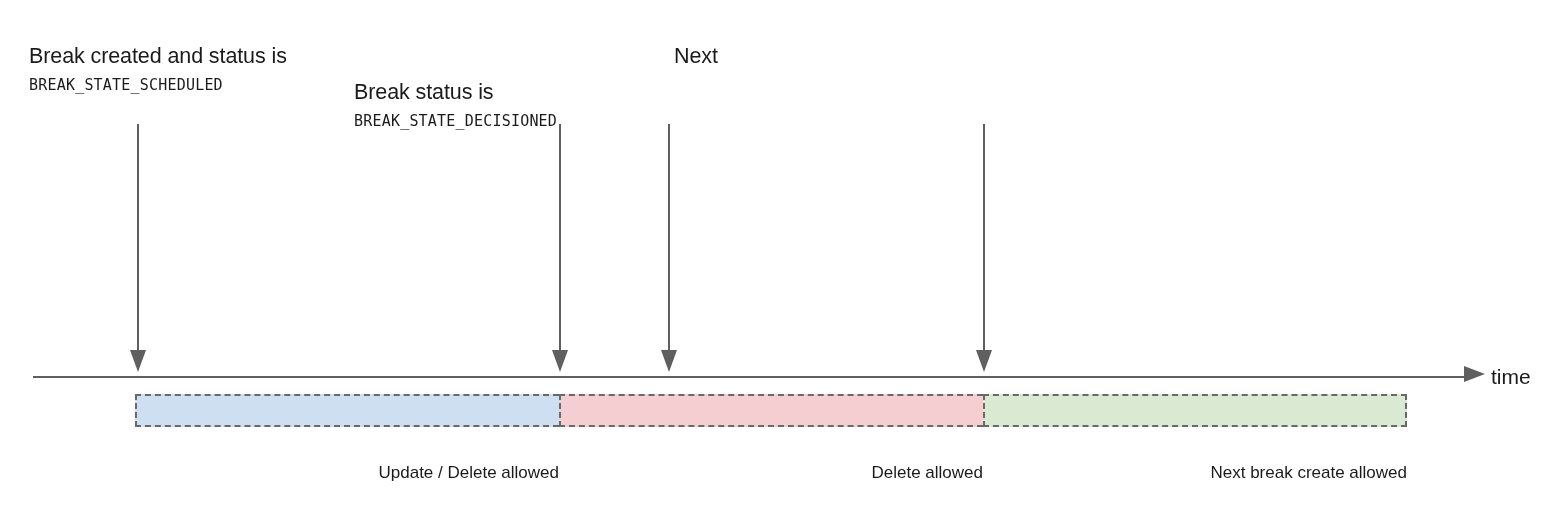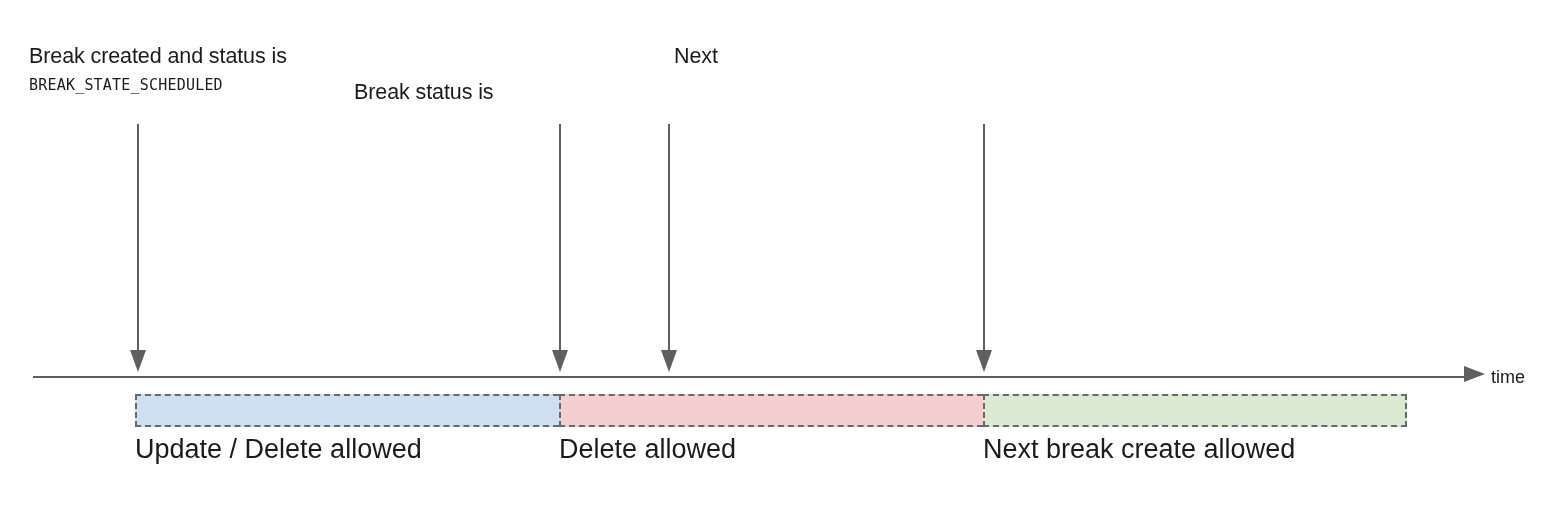--- a/index.html
+++ b/index.html
@@ -90,21 +90,21 @@
     top: 366px;
     width: 0; height: 0;
     border-top: 8px solid transparent;
     border-bottom: 8px solid transparent;
     border-left: 21px solid #5f5f5f;
   }
   #axis-label {
     position: absolute;
     left: 1491px;
     top: 365px;
-    font-size: 18px;
+    font-size: 21px;
     line-height: 24px;
     white-space: nowrap;
   }
 
   
   .phase-bar {
     position: absolute;
     top: 394px;
     height: 33px;
     box-sizing: border-box;
@@ -126,42 +126,43 @@
   #bar-completed {
     left: 983px;
     width: 424px;
     background: #d9e9d2;
     border-left: 2px dashed #696969;
   }
 
   
   .caption {
     position: absolute;
-    top: 436px;
-    font-size: 27px;
+    top: 460px;
+    font-size: 17px;
     line-height: 26px;
-    text-align: left;
+    text-align: right;
     white-space: nowrap;
   }
   #caption-scheduled  { left: 135px; width: 424px; }
   #caption-decisioned { left: 559px; width: 424px; }
   #caption-completed  { left: 983px; width: 424px; }
 </style>
 </head>
 <body>
 
 <div id="diagram">
 
   <div class="annot" id="annot-scheduled">
     <span class="ln">Break created and status is</span>
     <span class="ln mono">BREAK_STATE_SCHEDULED</span>
   </div>
 
   <div class="annot" id="annot-decisioned">
     <span class="ln">Break status is</span>
+    <span class="ln mono">BREAK_STATE_DECISIONED</span>
   </div>
 
   <div class="annot" id="annot-expected">
     <span class="ln">Next</span>
   </div>
 
 
   <div class="vmark" id="vmark-1">
     <div class="stem"></div>
     <div class="head"></div>

